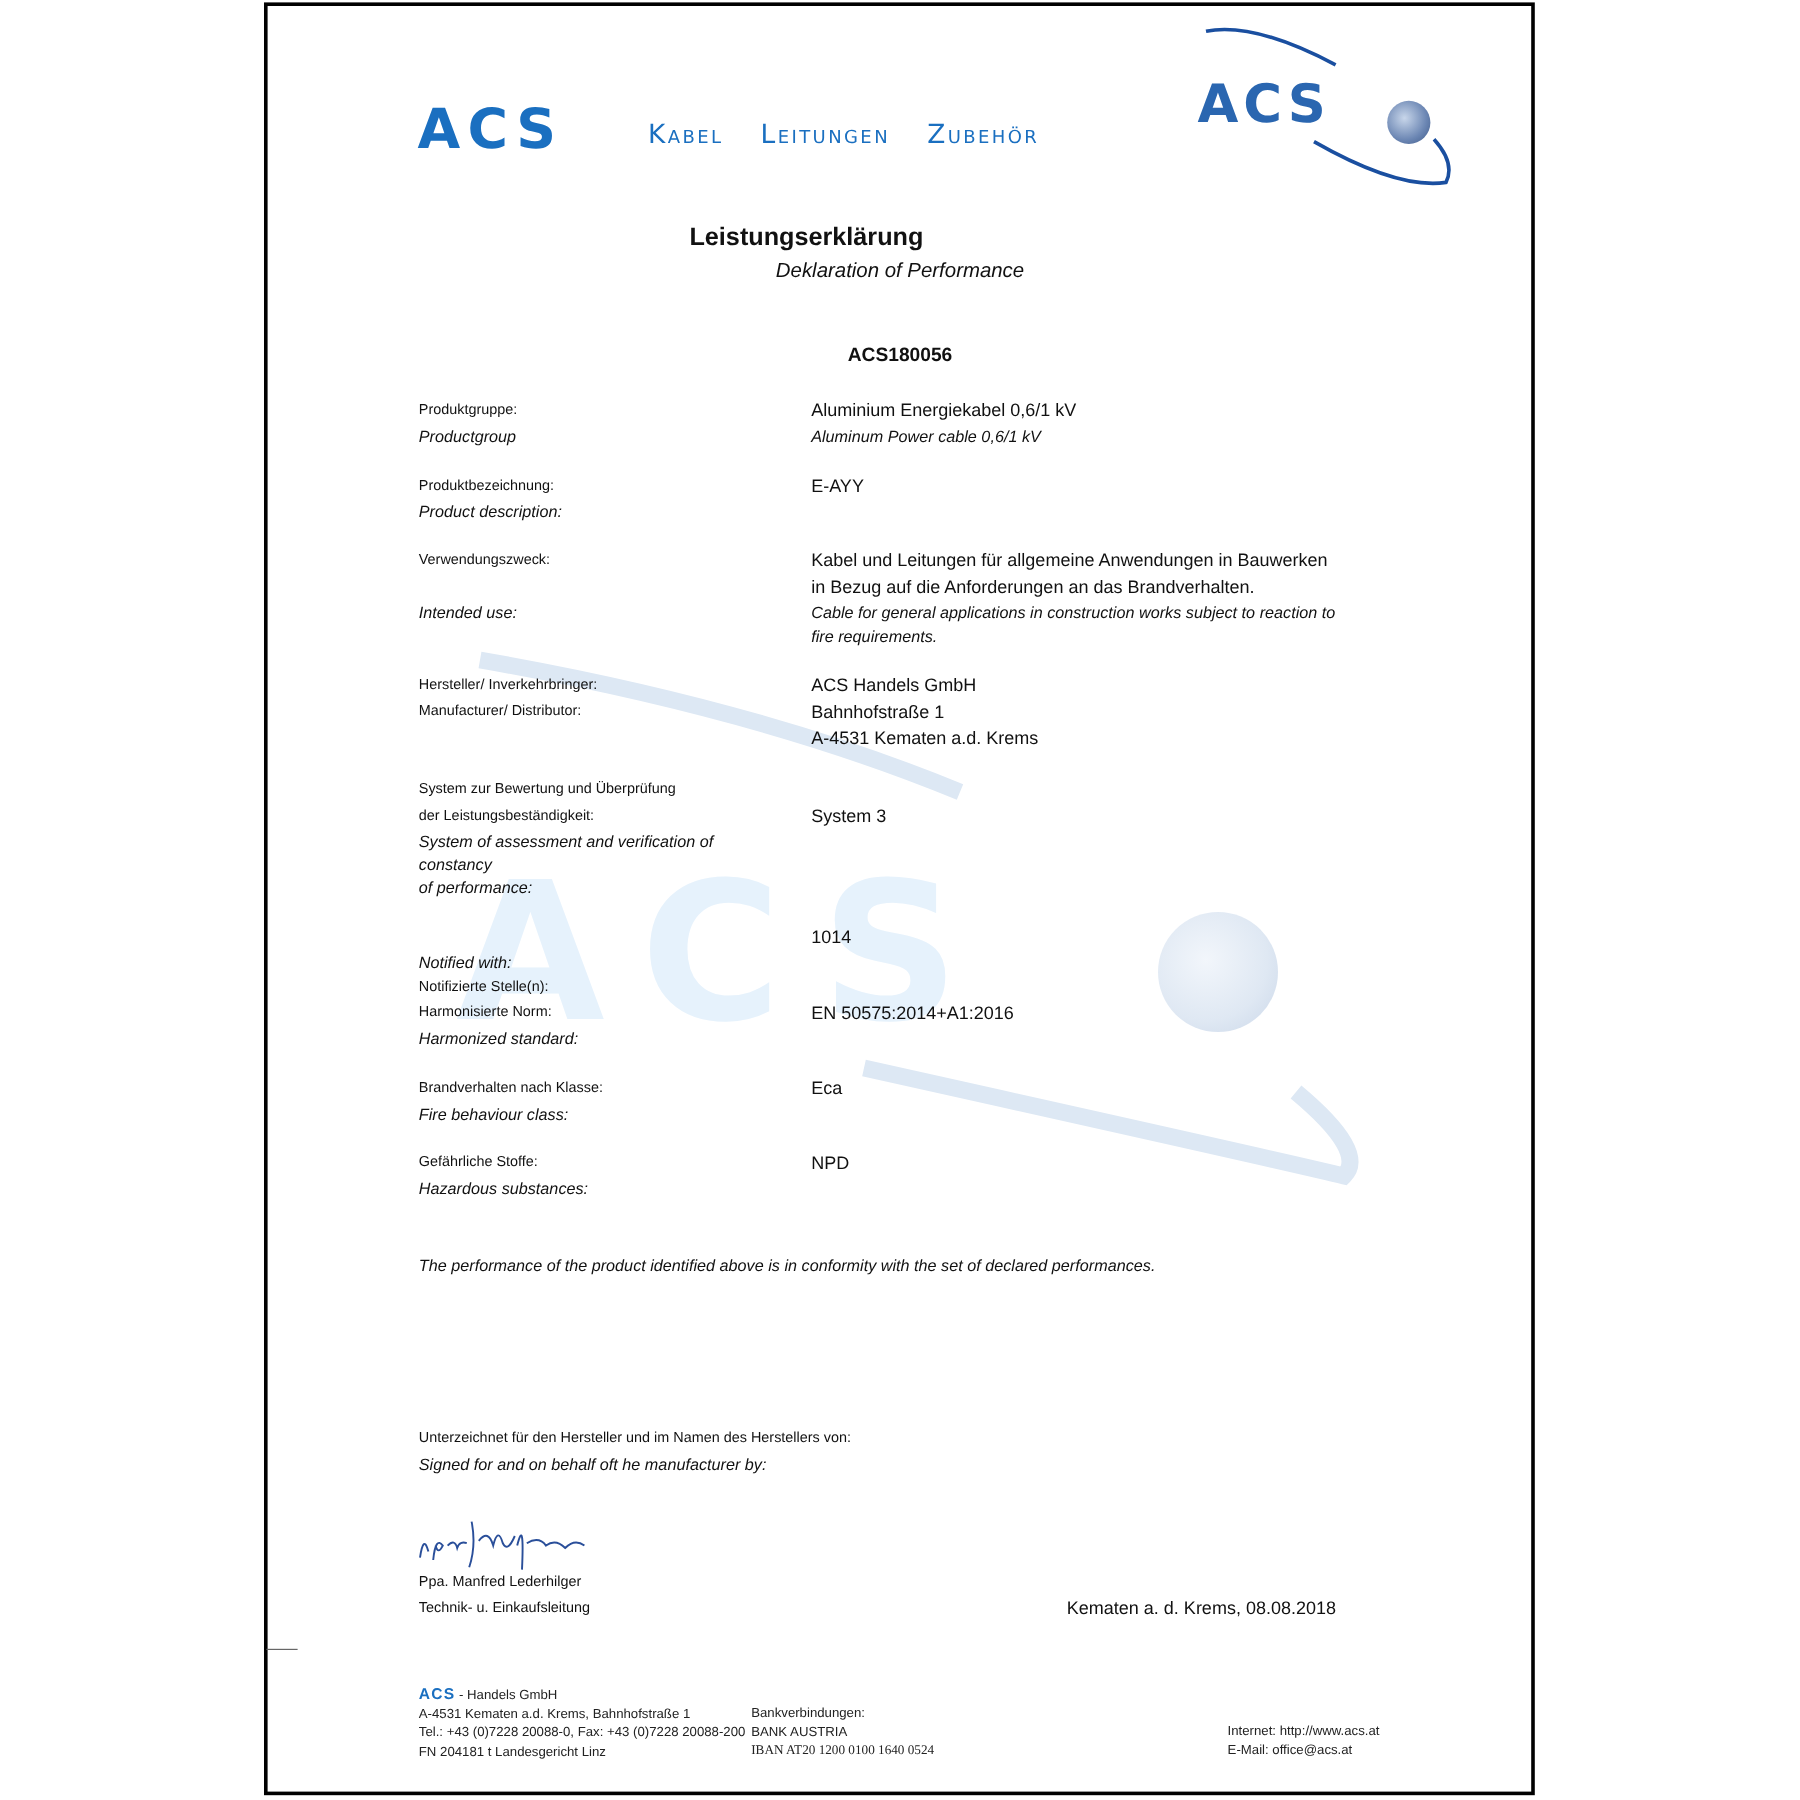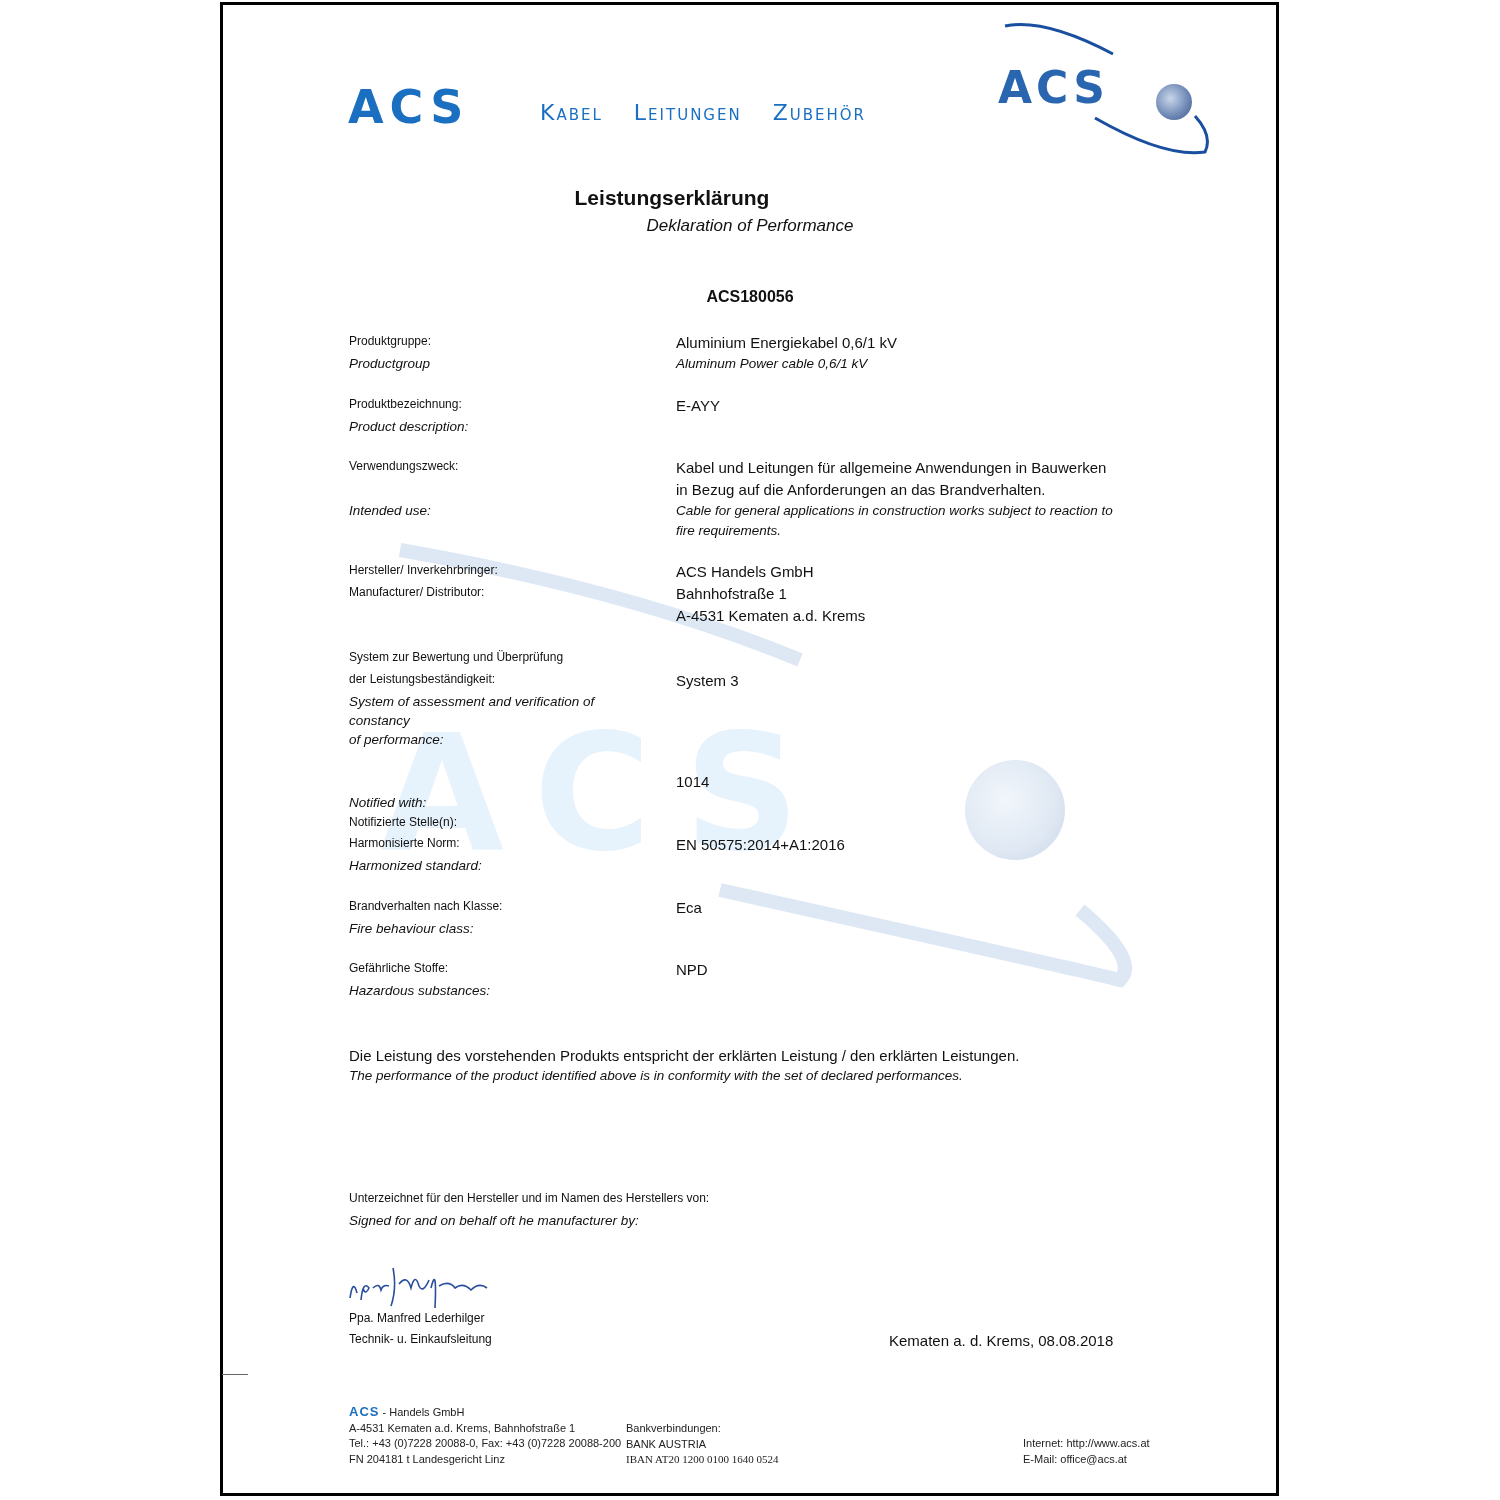--- a/index.html
+++ b/index.html
@@ -96,21 +96,20 @@
 
 <div class="abs lbl z" style="top:899px">Brandverhalten nach Klasse:</div>
 <div class="abs lbl it z" style="top:921px">Fire behaviour class:</div>
 <div class="abs val z" style="top:899px">Eca</div>
 
 <div class="abs lbl z" style="top:961px">Gefährliche Stoffe:</div>
 <div class="abs lbl it z" style="top:983px">Hazardous substances:</div>
 <div class="abs val z" style="top:961px">NPD</div>
 
 <div class="abs para z" style="top:1045px">
-  <div>Die Leistung des vorstehenden Produkts entspricht der erklärten Leistung / den erklärten Leistungen.</div>
   <div class="it">The performance of the product identified above is in conformity with the set of declared performances.</div>
 </div>
 
 <div class="abs lbl z" style="top:1191px">Unterzeichnet für den Hersteller und im Namen des Herstellers von:</div>
 <div class="abs lbl it z" style="top:1213px">Signed for and on behalf oft he manufacturer by:</div>
 
 <svg class="abs z" style="left:345px;top:1258px" width="150" height="55">
   <path d="M5,40 Q8,20 12,35 M16,42 Q18,22 24,30 Q20,38 18,30 M28,30 Q34,24 36,32 Q38,26 44,28 M48,10 Q52,30 46,48 M54,26 Q62,16 66,30 Q70,14 74,28 Q78,36 84,22 M86,30 Q92,6 90,50 M94,28 Q104,22 110,30 Q118,24 126,32 Q134,24 142,30" stroke="#2a4f9a" stroke-width="1.6" fill="none"></path>
 </svg>
 <div class="abs lbl z" style="top:1311px">Ppa. Manfred Lederhilger</div>

